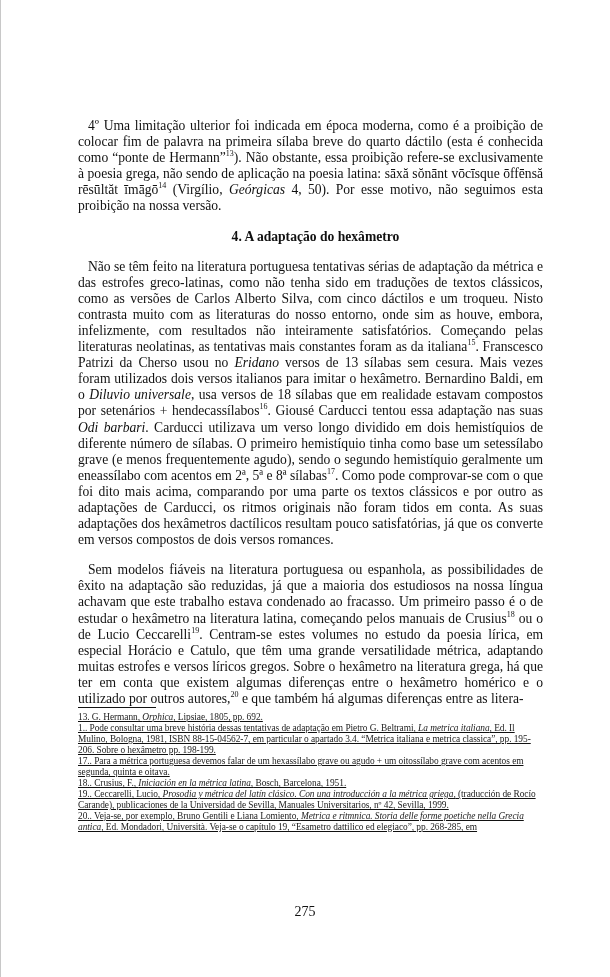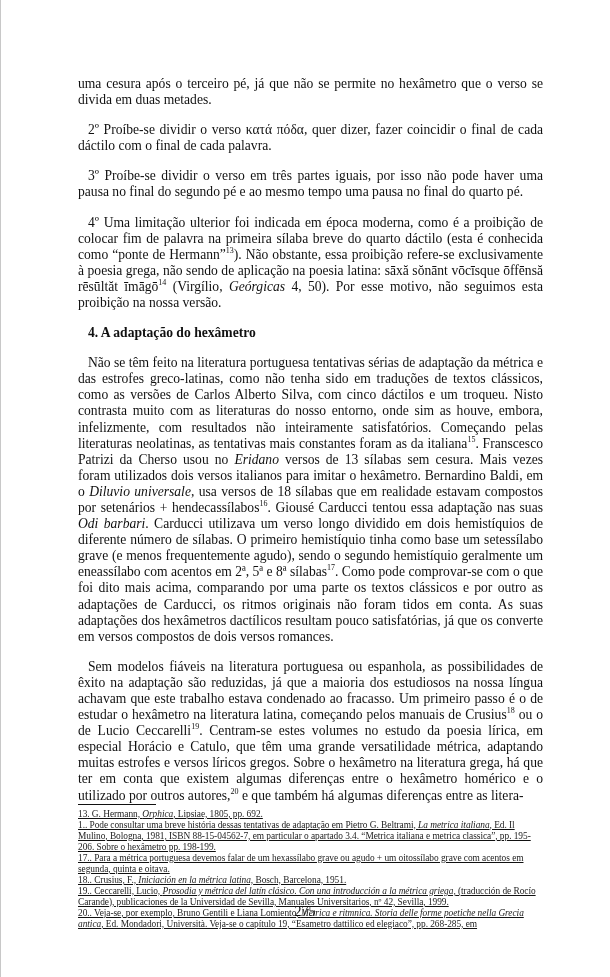--- a/index.html
+++ b/index.html
@@ -10,21 +10,21 @@
     font-family: "Liberation Serif", "DejaVu Serif", serif;
     color: #111;
   }
   .p {
     font-size: 13.6px; line-height: 16.1px; text-align: justify; margin: 0;
     hyphens: manual;
   }
   .p.indent { text-indent: 10px; }
   .gap { height: 14px; }
   .heading {
-    font-size: 13.6px; line-height: 16px; font-weight: bold; margin: 0; padding-left: 10px;
+    font-size: 13.6px; line-height: 16px; font-weight: bold; margin: 0; padding-left: 10px; text-align: center;
   }
   sup { font-size: 8px; line-height: 0; vertical-align: super; }
   .u { }
   .rule { width: 78px; height: 0; border-top: 1px solid #111; margin: 0; }
   .footnotes { margin-top: 4px; text-decoration: underline; }
   .fn {
     font-size: 9.4px; line-height: 11px; margin: 0; color: #222;
     letter-spacing: -0.05px;
   }
   .pagenum {
@@ -33,27 +33,24 @@
   }
   i { font-style: italic; }
 </style>
 </head>
 <body>
 
 <div class="left-edge"></div>
 
 <div class="page">
 
-  <p class="p"><span>uma cesura após o terceiro pé, já que não se permite no hexâmetro que o verso se divida em duas metades.</span></p>
   <div class="gap"></div>
 
-  <p class="p indent"><span>2º Proíbe-se dividir o verso κατά πόδα, quer dizer, fazer coincidir o final de cada dáctilo com o final de cada palavra.</span></p>
   <div class="gap"></div>
 
-  <p class="p indent"><span>3º Proíbe-se dividir o verso em três partes iguais, por isso não pode haver uma pausa no final do segundo pé e ao mesmo tempo uma pausa no final do quarto pé.</span></p>
   <div class="gap"></div>
 
   <p class="p indent"><span>4º Uma limitação ulterior foi indicada em época moderna, como é a proibição de colocar fim de  palavra na primeira sílaba breve do quarto dáctilo (esta é conhecida como “ponte de Hermann”</span><sup>13</sup><span>). Não obstante, essa proibição refere-se exclusiva­mente à poesia grega, não sendo de aplicação na poesia latina: sāxă sŏnānt vōcīs­que ōffēnsă rēsūltăt īmāgō</span><sup>14</sup><span> (Virgílio, </span><i>Geórgicas</i><span> 4, 50). Por esse motivo, não se­guimos esta proibição na nossa versão.</span></p>
   <div class="gap"></div>
 
   <p class="heading">4. A adaptação do hexâmetro</p>
   <div class="gap"></div>
 
   <p class="p indent"><span>Não se têm feito na literatura portuguesa tentativas sérias de adaptação da mé­trica e das estrofes greco-latinas, como não tenha sido em traduções de textos clás­sicos, como as versões de Carlos Alberto Silva, com cinco dáctilos e um troqueu. Nisto contrasta muito com as literaturas do nosso entorno, onde sim  as houve, embora, infelizmente, com resultados não inteiramente satisfatórios. Começando pelas literaturas neolatinas, as tentativas mais constantes foram as da italiana</span><sup>15</sup><span>. Franscesco Patrizi da Cherso usou no </span><i>Eridano</i><span> versos de 13 sílabas sem cesura. Mais vezes foram utilizados dois versos italianos para imitar o hexâmetro. Bernar­dino Baldi, em o </span><i>Diluvio universale</i><span>, usa versos de 18 sílabas que em realidade es­tavam compostos por setenários + hendecassílabos</span><sup>16</sup><span>. Giousé Carducci tentou essa adaptação nas suas </span><i>Odi barbari</i><span>. Carducci utilizava um verso longo dividido em dois hemistíquios de diferente número de sílabas. O primeiro hemistíquio tinha como base um setessílabo grave (e menos frequentemente agudo), sendo o segundo hemistíquio geralmente um eneassílabo com acentos em 2ª, 5ª e 8ª sílabas</span><sup>17</sup><span>. Como pode comprovar-se com o que foi dito mais acima, comparando por uma parte os textos clássicos e por outro as adaptações de Carducci, os ritmos originais não fo­ram tidos em conta. As suas adaptações dos hexâmetros dactílicos resultam pouco satisfatórias, já que os converte em versos compostos de dois versos romances.</span></p>
   <div class="gap"></div>

